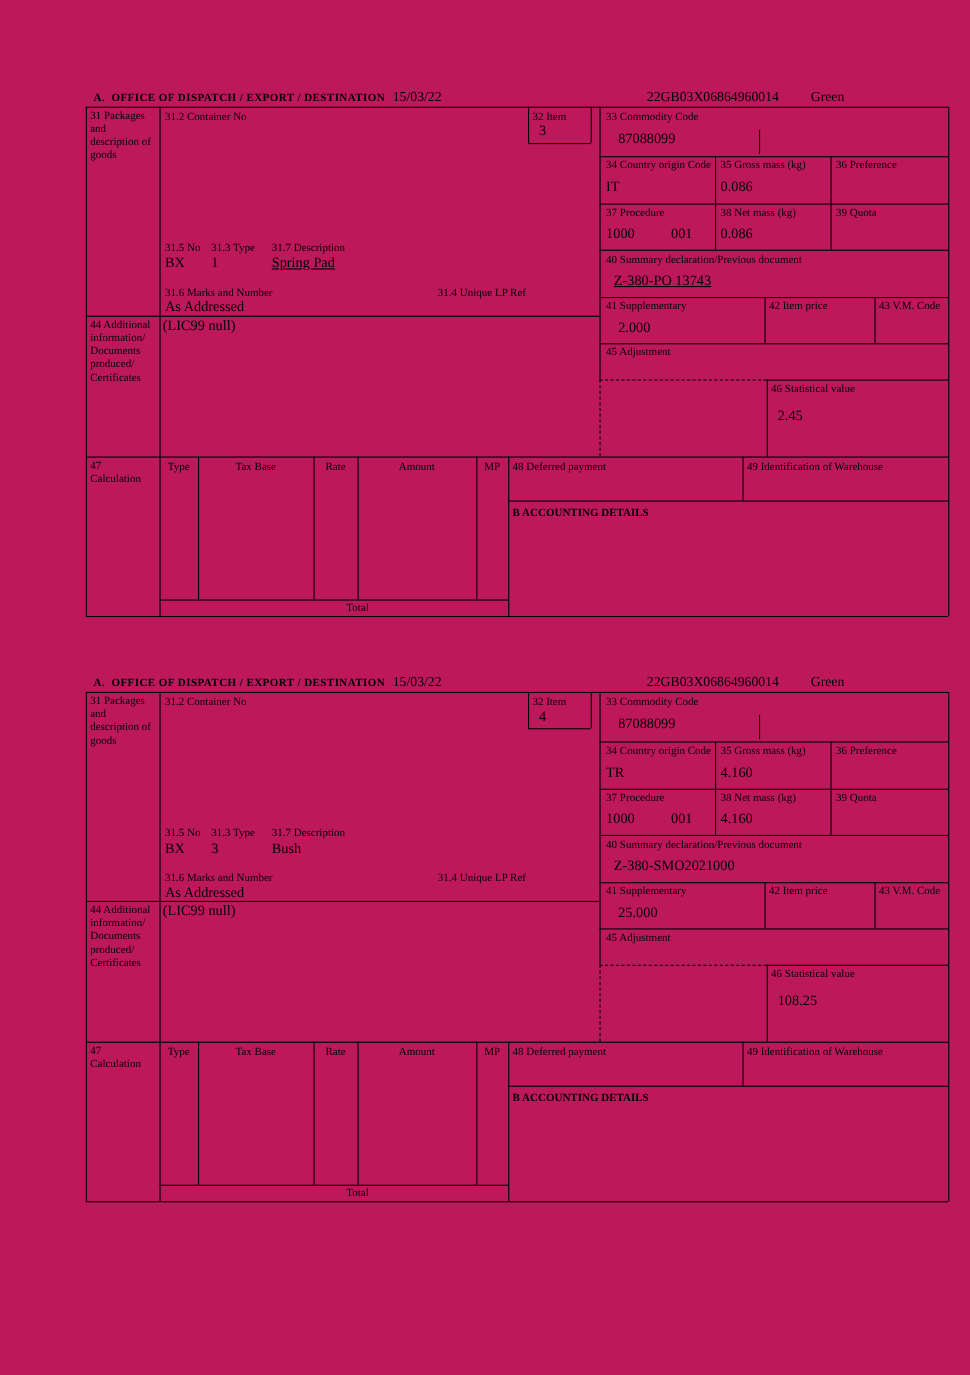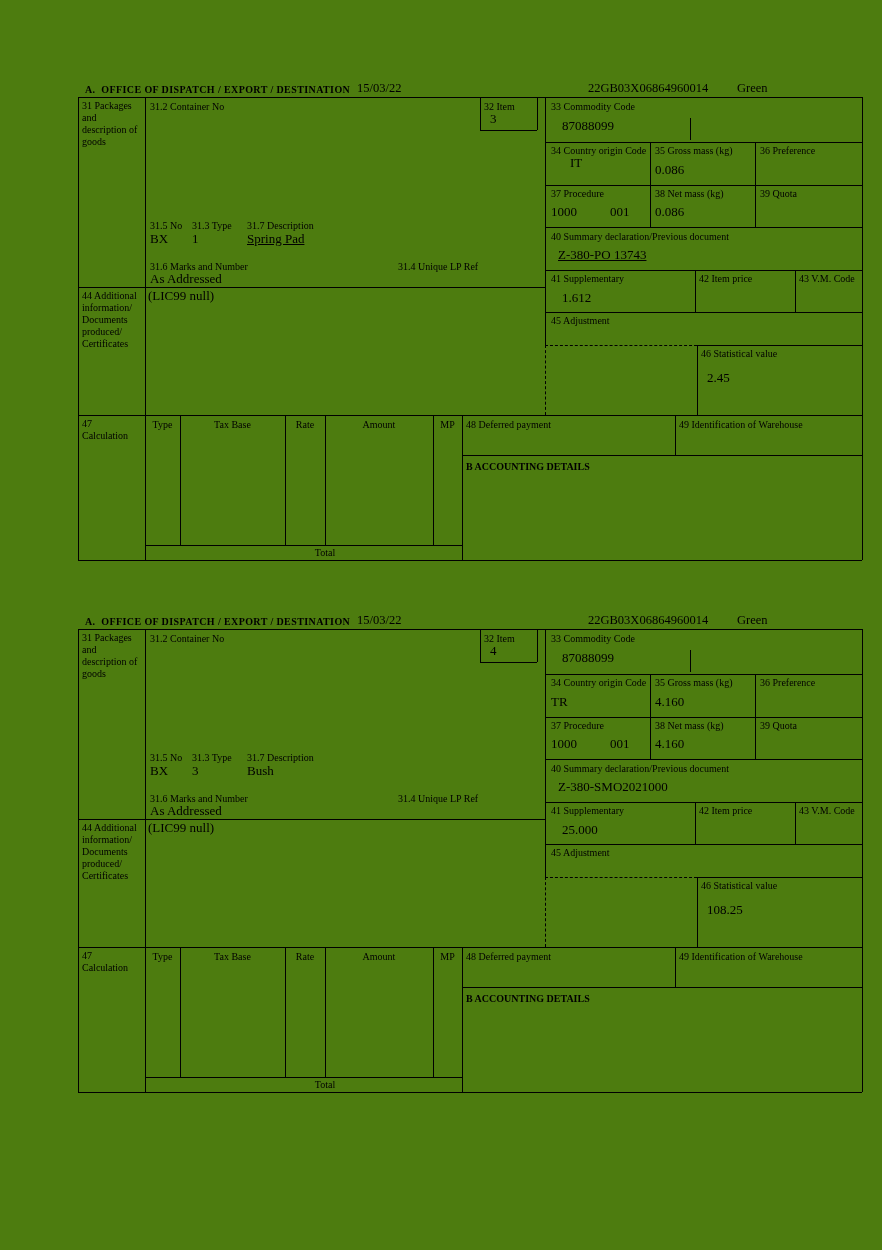--- a/index.html
+++ b/index.html
@@ -1,21 +1,21 @@
 <!DOCTYPE html>
 <html><head>
 <meta charset="utf-8">
 <style>
   * { margin:0; padding:0; box-sizing:border-box; }
   html,body { background:#ffffff; }
   body {
     width:882px; height:1250px; position:relative;
     font-family:"Liberation Serif", serif; color:#000;
   }
-  #page { position:absolute; left:0; top:0; width:882px; height:1250px; background:#4d7c0f; overflow:hidden; }
+  #page { position:absolute; left:0; top:0; width:882px; height:1250px; background:#be185d; overflow:hidden; }
   .block { position:absolute; left:0; width:882px; height:500px; }
   .block:nth-child(1) { top:82px; }
   .block:nth-child(2) { top:614px; }
   .h { position:absolute; border-top:1px solid #000; height:0; }
   .v { position:absolute; border-left:1px solid #000; width:0; }
   .h.dashed { border-top:1px dashed #000; }
   .v.dashed { border-left:1px dashed #000; }
   .t { position:absolute; white-space:pre; line-height:1.1; }
   .lbl { font-size:10px; }
   .val { font-size:13px; }
@@ -77,21 +77,21 @@
   <div class="t lbl wrap" style="left:82px; top:336px; width:58px;">47 Calculation</div>
 
   <div class="t lbl" style="left:150px; top:19px;">31.2 Container No</div>
   <div class="t lbl" style="left:484px; top:19px;">32 Item</div>
   <div class="t val" style="left:490px; top:30px;">3</div>
 
   <div class="t lbl" style="left:551px; top:19px;">33 Commodity Code</div>
   <div class="t val" style="left:562px; top:37px;">87088099</div>
 
   <div class="t lbl" style="left:551px; top:63px;">34 Country origin Code</div>
-  <div class="t val" style="left:551px; top:74px;margin-left:19px;">IT</div>
+  <div class="t val" style="left:551px; top:81px;">IT</div>
   <div class="t lbl" style="left:655px; top:63px;">35 Gross mass (kg)</div>
   <div class="t val" style="left:655px; top:81px;">0.086</div>
   <div class="t lbl" style="left:760px; top:63px;">36 Preference</div>
 
   <div class="t lbl" style="left:551px; top:106px;">37 Procedure</div>
   <div class="t val" style="left:551px; top:123px;">1000</div>
   <div class="t val" style="left:610px; top:123px;">001</div>
   <div class="t lbl" style="left:655px; top:106px;">38 Net mass (kg)</div>
   <div class="t val" style="left:655px; top:123px;">0.086</div>
   <div class="t lbl" style="left:760px; top:106px;">39 Quota</div>
@@ -105,21 +105,21 @@
   <div class="t val" style="left:150px; top:150px;">BX</div>
   <div class="t val" style="left:192px; top:150px;">1</div>
   <div class="t val" style="left:247px; top:150px;text-decoration:underline;">Spring Pad</div>
   <div class="t lbl" style="left:150px; top:179px;">31.6 Marks and Number</div>
   <div class="t lbl" style="left:398px; top:179px;">31.4 Unique LP Ref</div>
   <div class="t val" style="left:150px; top:190px;">As Addressed</div>
 
   <div class="t val" style="left:148px; top:207px;">(LIC99 null)</div>
 
   <div class="t lbl" style="left:551px; top:191px;">41 Supplementary</div>
-  <div class="t val" style="left:562px; top:209px;">1.612</div>
+  <div class="t val" style="left:562px; top:209px;">2.000</div>
   <div class="t lbl" style="left:699px; top:191px;">42 Item price</div>
   <div class="t lbl" style="left:799px; top:191px;">43 V.M. Code</div>
 
   <div class="t lbl" style="left:551px; top:233px;">45 Adjustment</div>
 
   <div class="t lbl" style="left:701px; top:266px;">46 Statistical value</div>
   <div class="t val" style="left:707px; top:289px;">2.45</div>
 
   <div class="t lbl ctr" style="left:145px; top:337px; width:35px;">Type</div>
   <div class="t lbl ctr" style="left:180px; top:337px; width:105px;">Tax Base</div>

